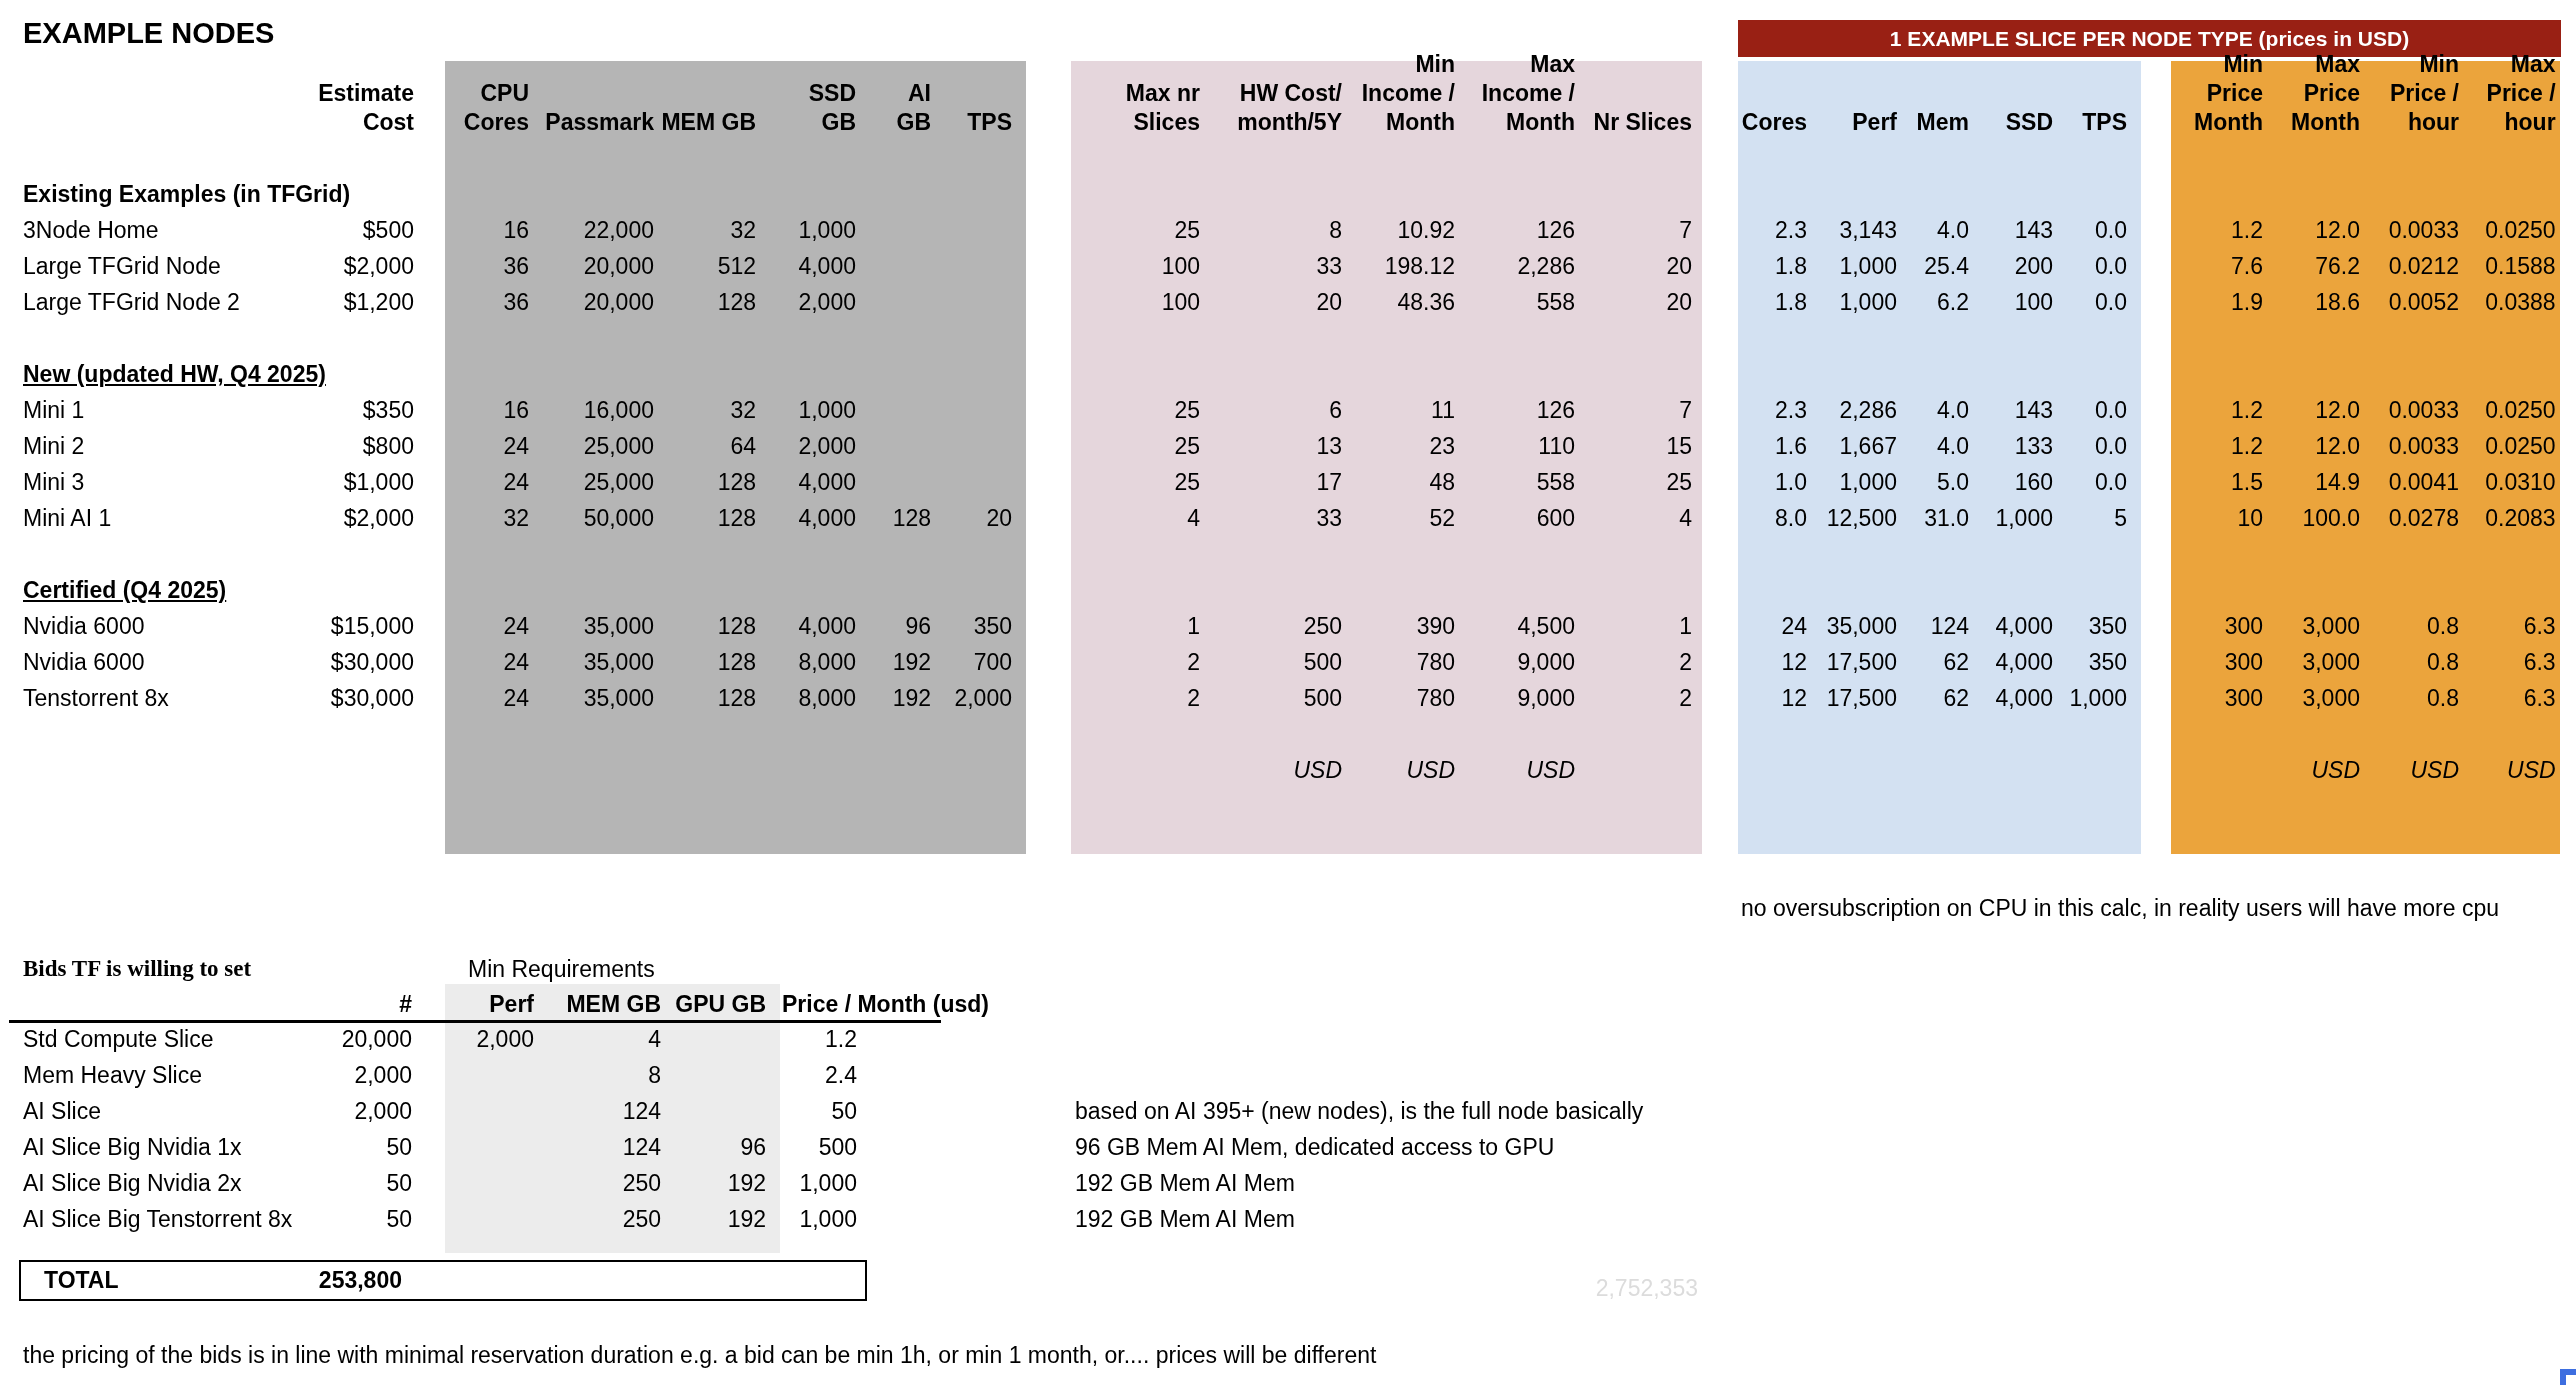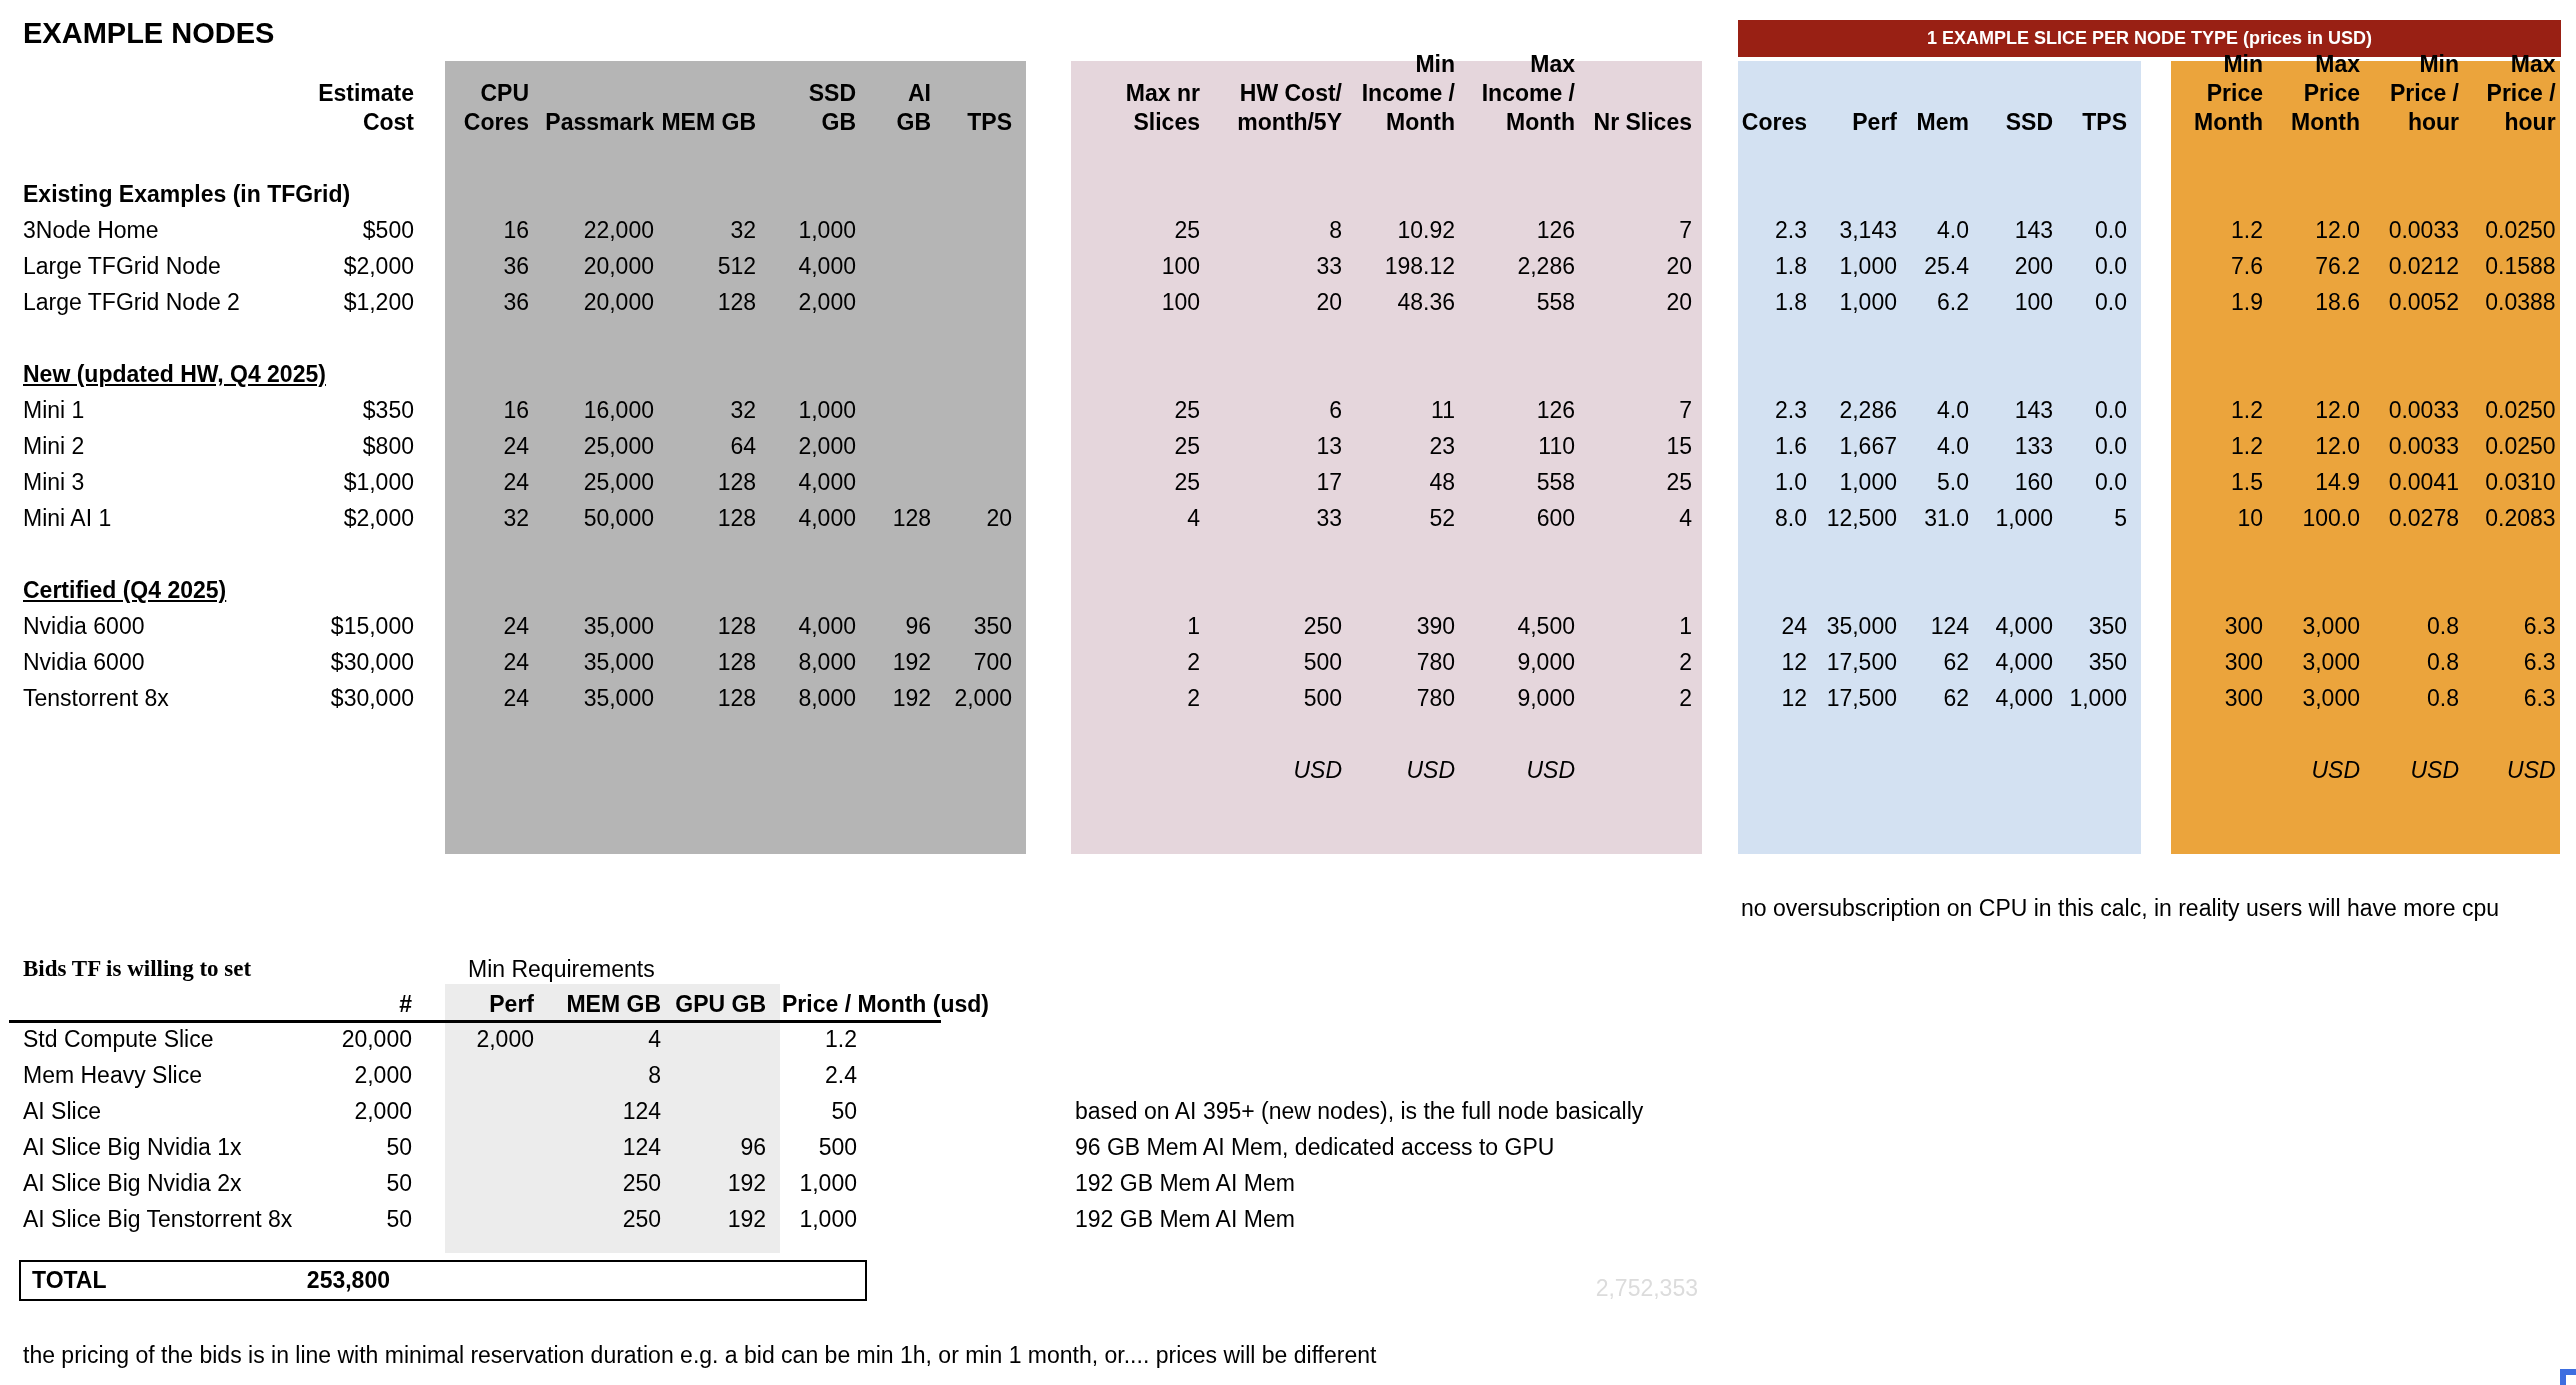--- a/index.html
+++ b/index.html
@@ -8,21 +8,21 @@
     font-family:"Liberation Sans","DejaVu Sans",sans-serif;font-size:23px;color:#000;
   }
   
   .block{position:absolute;top:61px;height:793px;}
   #block-hw{left:445px;width:581px;background:#b5b5b5;}
   #block-income{left:1071px;width:631px;background:#e5d6dc;}
   #block-slice{left:1738px;width:403px;background:#d3e1f2;}
   #block-price{left:2171px;width:389px;background:#eba43c;}
   
   #banner{position:absolute;left:1738px;top:20.4px;width:823px;height:37px;background:#992014;
-    color:#fff;font-weight:bold;font-size:18px;text-align:center;line-height:37px;white-space:nowrap;}
+    color:#fff;font-weight:bold;font-size:21px;text-align:center;line-height:37px;white-space:nowrap;}
   
   #page-title{position:absolute;left:23px;top:14.5px;line-height:36px;font-weight:bold;font-size:29px;white-space:nowrap;}
   
   #main-headers{position:absolute;left:0;top:61px;width:2576px;height:78px;}
   .mh{position:absolute;bottom:1.7px;line-height:29px;font-weight:bold;text-align:right;white-space:pre-line;}
   
   .c-cost{right:2162px}.c-cpu{right:2047px}.c-pass{right:1922px}.c-mem{right:1820px}
   .c-ssd{right:1720px}.c-ai{right:1645px}.c-tps{right:1564px}
   .c-maxnr{right:1376px}.c-hw{right:1234px}.c-mininc{right:1121px}.c-maxinc{right:1001px}.c-nrsl{right:884px}
   .c-scores{right:769px}.c-sperf{right:679px}.c-smem{right:607px}.c-sssd{right:523px}.c-stps{right:449px}
@@ -49,21 +49,21 @@
   .b-count{right:2164px}.b-perf{right:2042px}.b-mem{right:1915px}.b-gpu{right:1810px}.b-price{right:1719px}
   .b-price-h{left:782px;right:auto;text-align:left;}
   #bids-divider{position:absolute;left:8.5px;top:1020px;width:932px;height:2.6px;background:#000;}
   #bids-rows{position:absolute;left:0;top:1021px;width:2482px;}
   .brow{position:relative;height:36px;width:2576px;}
   .brow-label{position:absolute;left:23px;line-height:36px;white-space:nowrap;}
   .bcell{position:absolute;line-height:36px;text-align:right;white-space:nowrap;}
   .bnote{position:absolute;left:1075px;line-height:36px;text-align:left;white-space:nowrap;}
   
   #total-box{position:absolute;left:18.7px;top:1260px;width:848px;height:41px;border:2.6px solid #000;box-sizing:border-box;}
-  #total-row{position:absolute;left:4px;top:1260px;width:2092px;height:41px;padding-left:16px;}
+  #total-row{position:absolute;left:16px;top:1260px;width:2092px;height:41px;padding-left:16px;}
   #total-row .tcell{position:absolute;line-height:41px;font-weight:bold;text-align:right;white-space:nowrap;}
   .t-label{left:28px;right:auto!important;text-align:left!important;}
   .t-count{right:2164px;}
   .t-price{right:1722px;margin-left:39px;}
   
   #ghost-sum{position:absolute;right:878px;top:1270px;line-height:36px;color:#dcdcdc;white-space:nowrap;}
   
   #sel-corner{position:absolute;left:2560px;top:1369px;width:16px;height:17px;
     border-top:6px solid #3d6ee0;border-left:6px solid #3d6ee0;box-sizing:border-box;}
 </style>

